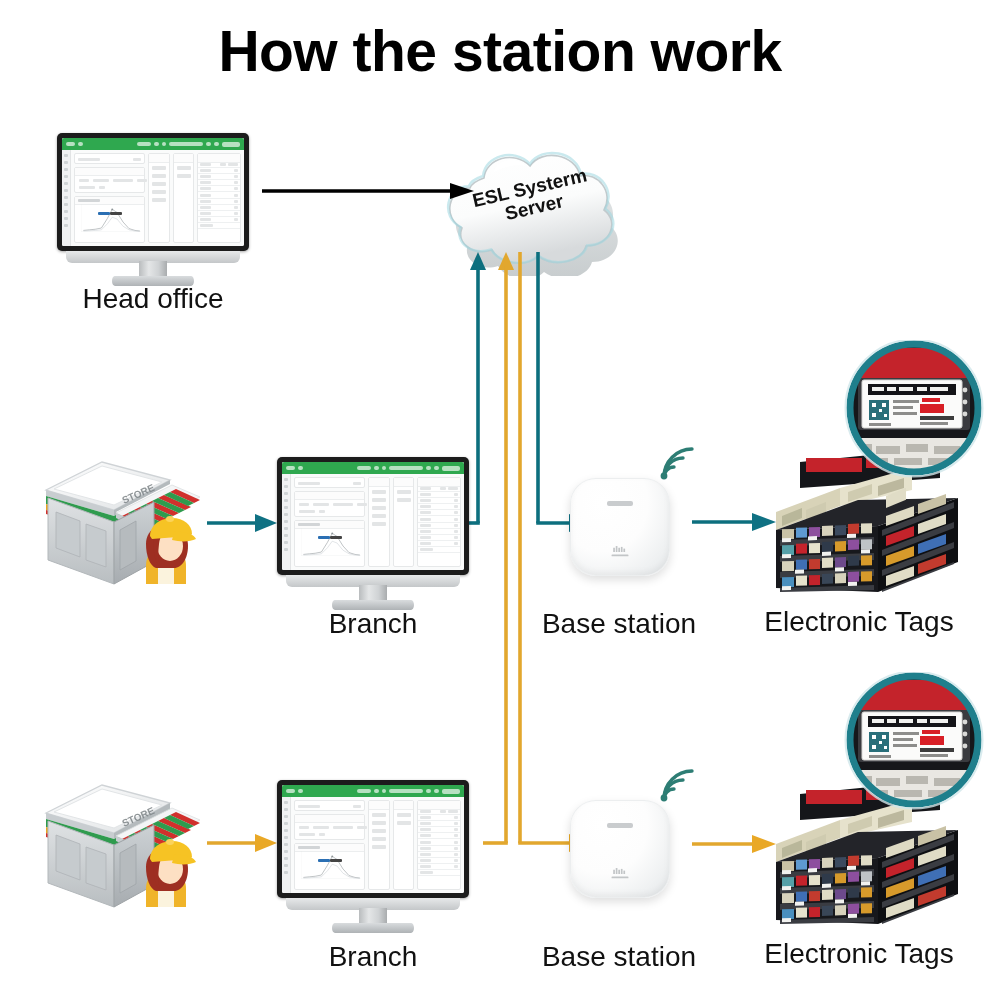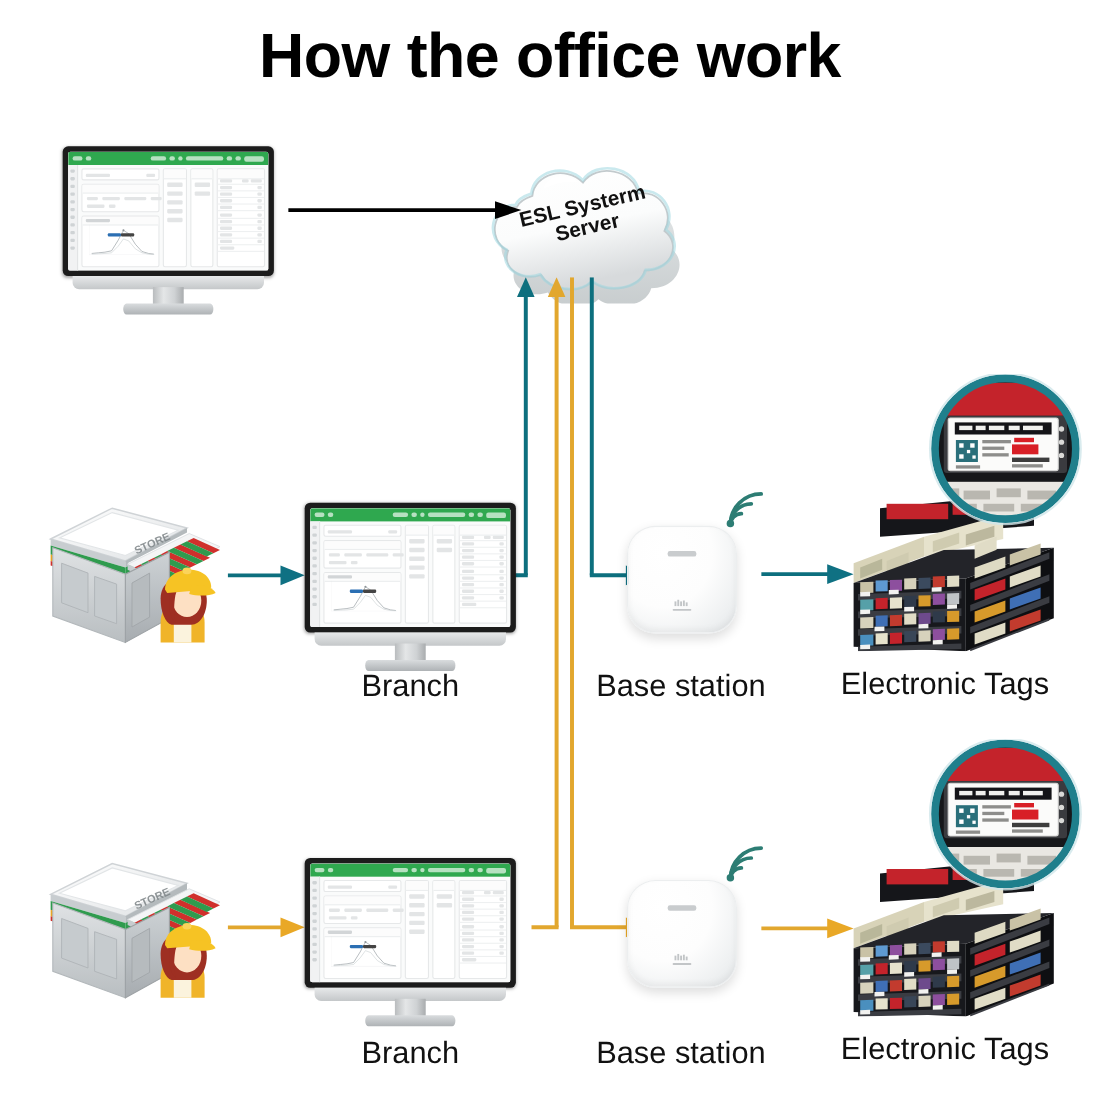--- a/index.html
+++ b/index.html
@@ -125,21 +125,21 @@
   }
 
   
   .shelf { position:absolute; }
 </style>
 </head>
 <body>
 
 <div id="stage">
 
-  <div class="title">How the office work</div>
+  <div class="title">How the station work</div>
 
   <svg width="0" height="0" style="position:absolute">
     <defs>
       <linearGradient id="cloudGrad" x1="0" y1="0" x2="0.3" y2="1">
         <stop offset="0%" stop-color="#ffffff"></stop>
         <stop offset="55%" stop-color="#fbfcfc"></stop>
         <stop offset="100%" stop-color="#d7dadc"></stop>
       </linearGradient>
       <linearGradient id="cloudEdge" x1="0" y1="0" x2="0" y2="1">
         <stop offset="0%" stop-color="#cfd6d8"></stop>
@@ -294,20 +294,21 @@
               </div>
             </div>
           </div>
         </div>
       </div>
     </div>
     <div class="mon-chin" style="left:9px; top:118px; width:174px; height:12px;"></div>
     <div class="mon-neck" style="left:82px; top:128px; width:28px; height:18px;"></div>
     <div class="mon-base" style="left:55px; top:143px; width:82px; height:10px;"></div>
   </div>
+  <div class="caption" style="left:10px; top:283px; width:286px;">Head office</div>
 
   <div class="cloud-wrap" style="left:434px; top:128px; width:196px; height:148px;">
     <svg viewBox="0 0 196 148" width="196" height="148">
 
       <path d="M36,66 C14,66 8,96 28,106 C22,122 40,134 58,128 C66,142 92,146 104,134
                C120,146 148,140 152,124 C176,124 186,100 170,88 C180,70 164,50 146,54
                C142,32 108,26 96,44 C80,28 52,36 50,56 C44,58 38,61 36,66 Z" fill="url(#cloudEdge)" opacity="0.55" transform="translate(6,10)"></path>
 
       <path d="M36,60 C14,60 8,90 28,100 C22,116 40,128 58,122 C66,136 92,140 104,128
                C120,140 148,134 152,118 C176,118 186,94 170,82 C180,64 164,44 146,48

